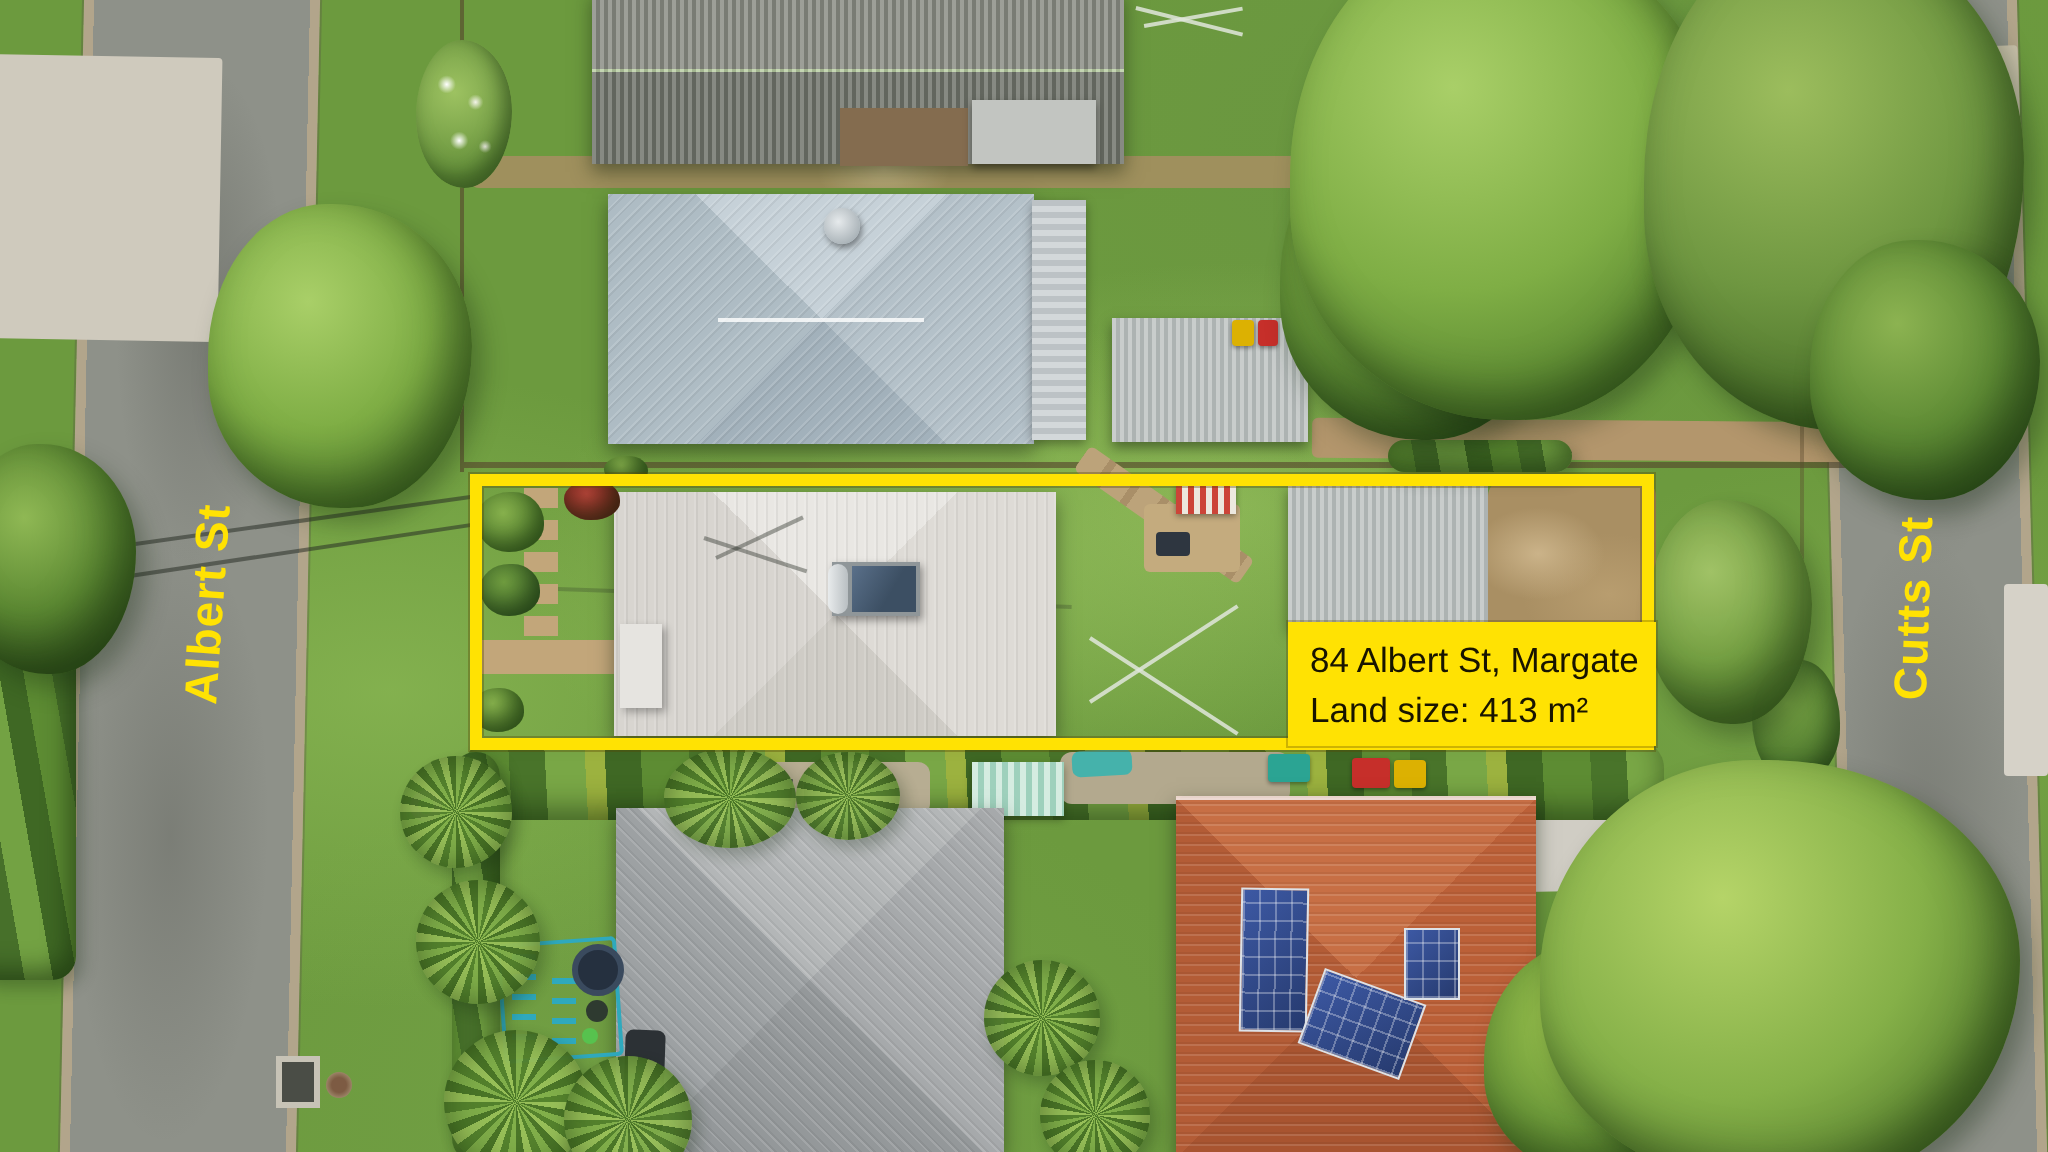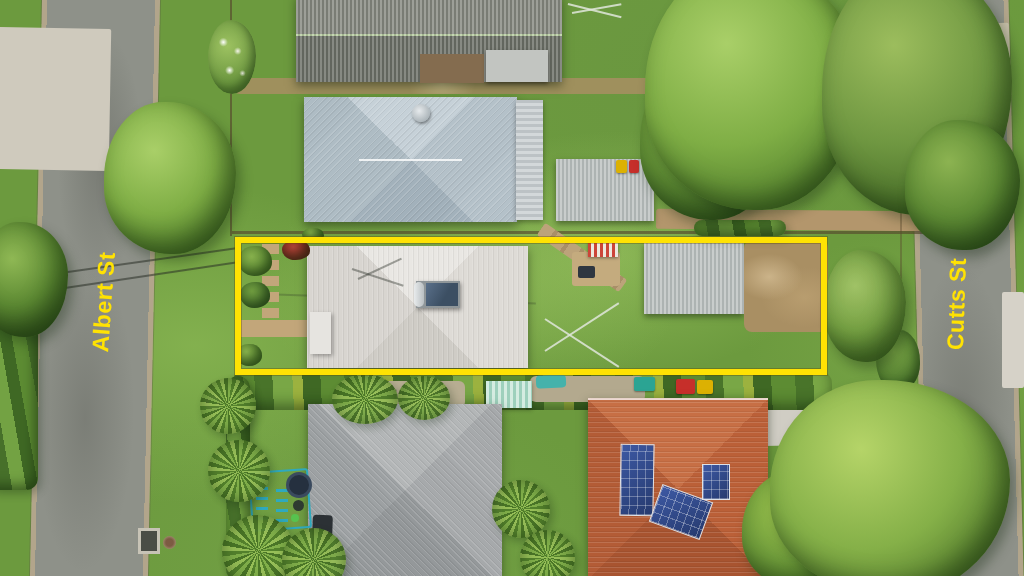--- a/index.html
+++ b/index.html
@@ -199,14 +199,18 @@
   <div class="tree" style="left:645px;top:-35px;width:215px;height:245px;"></div>
   <div class="tree" style="left:822px;top:-35px;width:190px;height:250px;--t1:#9cbd5d;--t2:#6f9741;--t3:#4a7029;"></div>
   <div class="tree" style="left:905px;top:120px;width:115px;height:130px;--t1:#8cb351;--t2:#5f8c35;--t3:#3e6524;"></div>
   <div class="tree" style="left:824px;top:250px;width:82px;height:112px;--t1:#a3c468;--t2:#77a244;--t3:#527c2d;opacity:.95;"></div>
   <div class="tree" style="left:742px;top:470px;width:120px;height:120px;--t1:#9ec54f;--t2:#6f9c3b;--t3:#4a7327;"></div>
   <div class="tree" style="left:770px;top:380px;width:240px;height:215px;--t1:#b5d468;--t2:#85b048;--t3:#567f2e;"></div>
 
   <div class="lot-outline"></div>
   <div class="street-label" style="left:104px;top:302px;transform:translate(-50%,-50%) rotate(-86deg);">Albert St</div>
   <div class="street-label" style="left:957px;top:304px;transform:translate(-50%,-50%) rotate(-88deg);">Cutts St</div>
+  <div class="info-box">
+    <div>84 Albert St, Margate</div>
+    <div>Land size: 413 m²</div>
+  </div>
 
 </div>
 
 </body></html>

